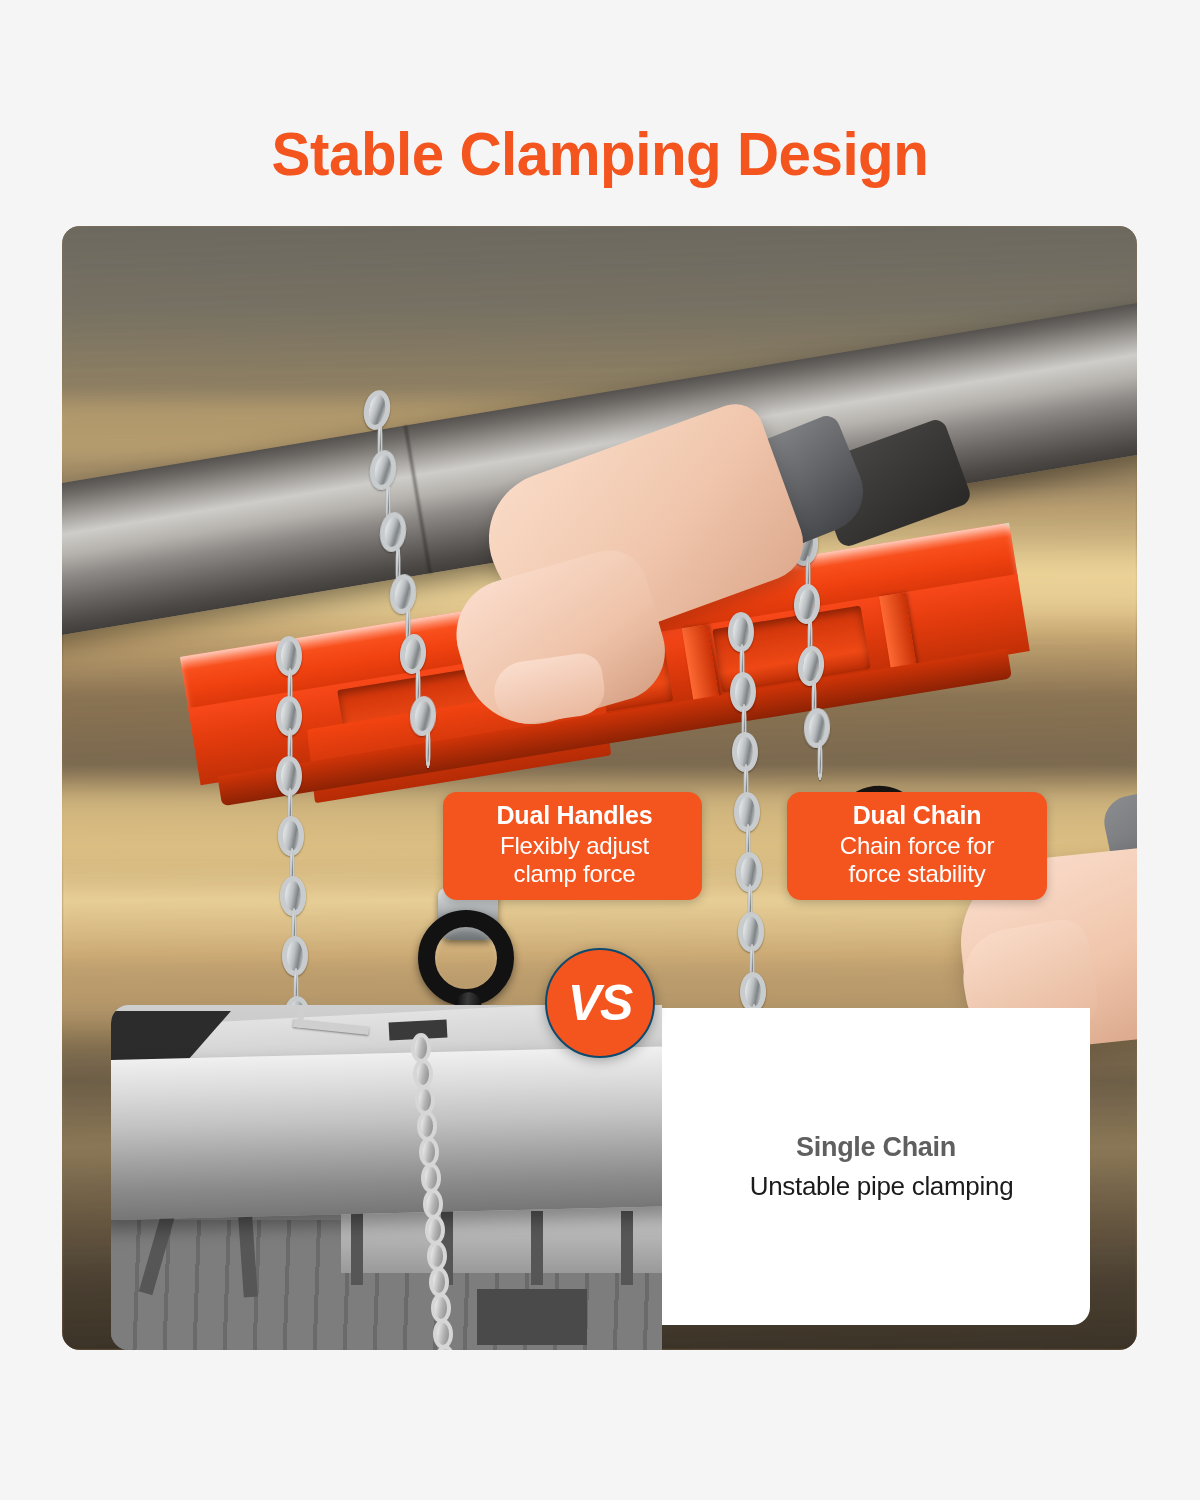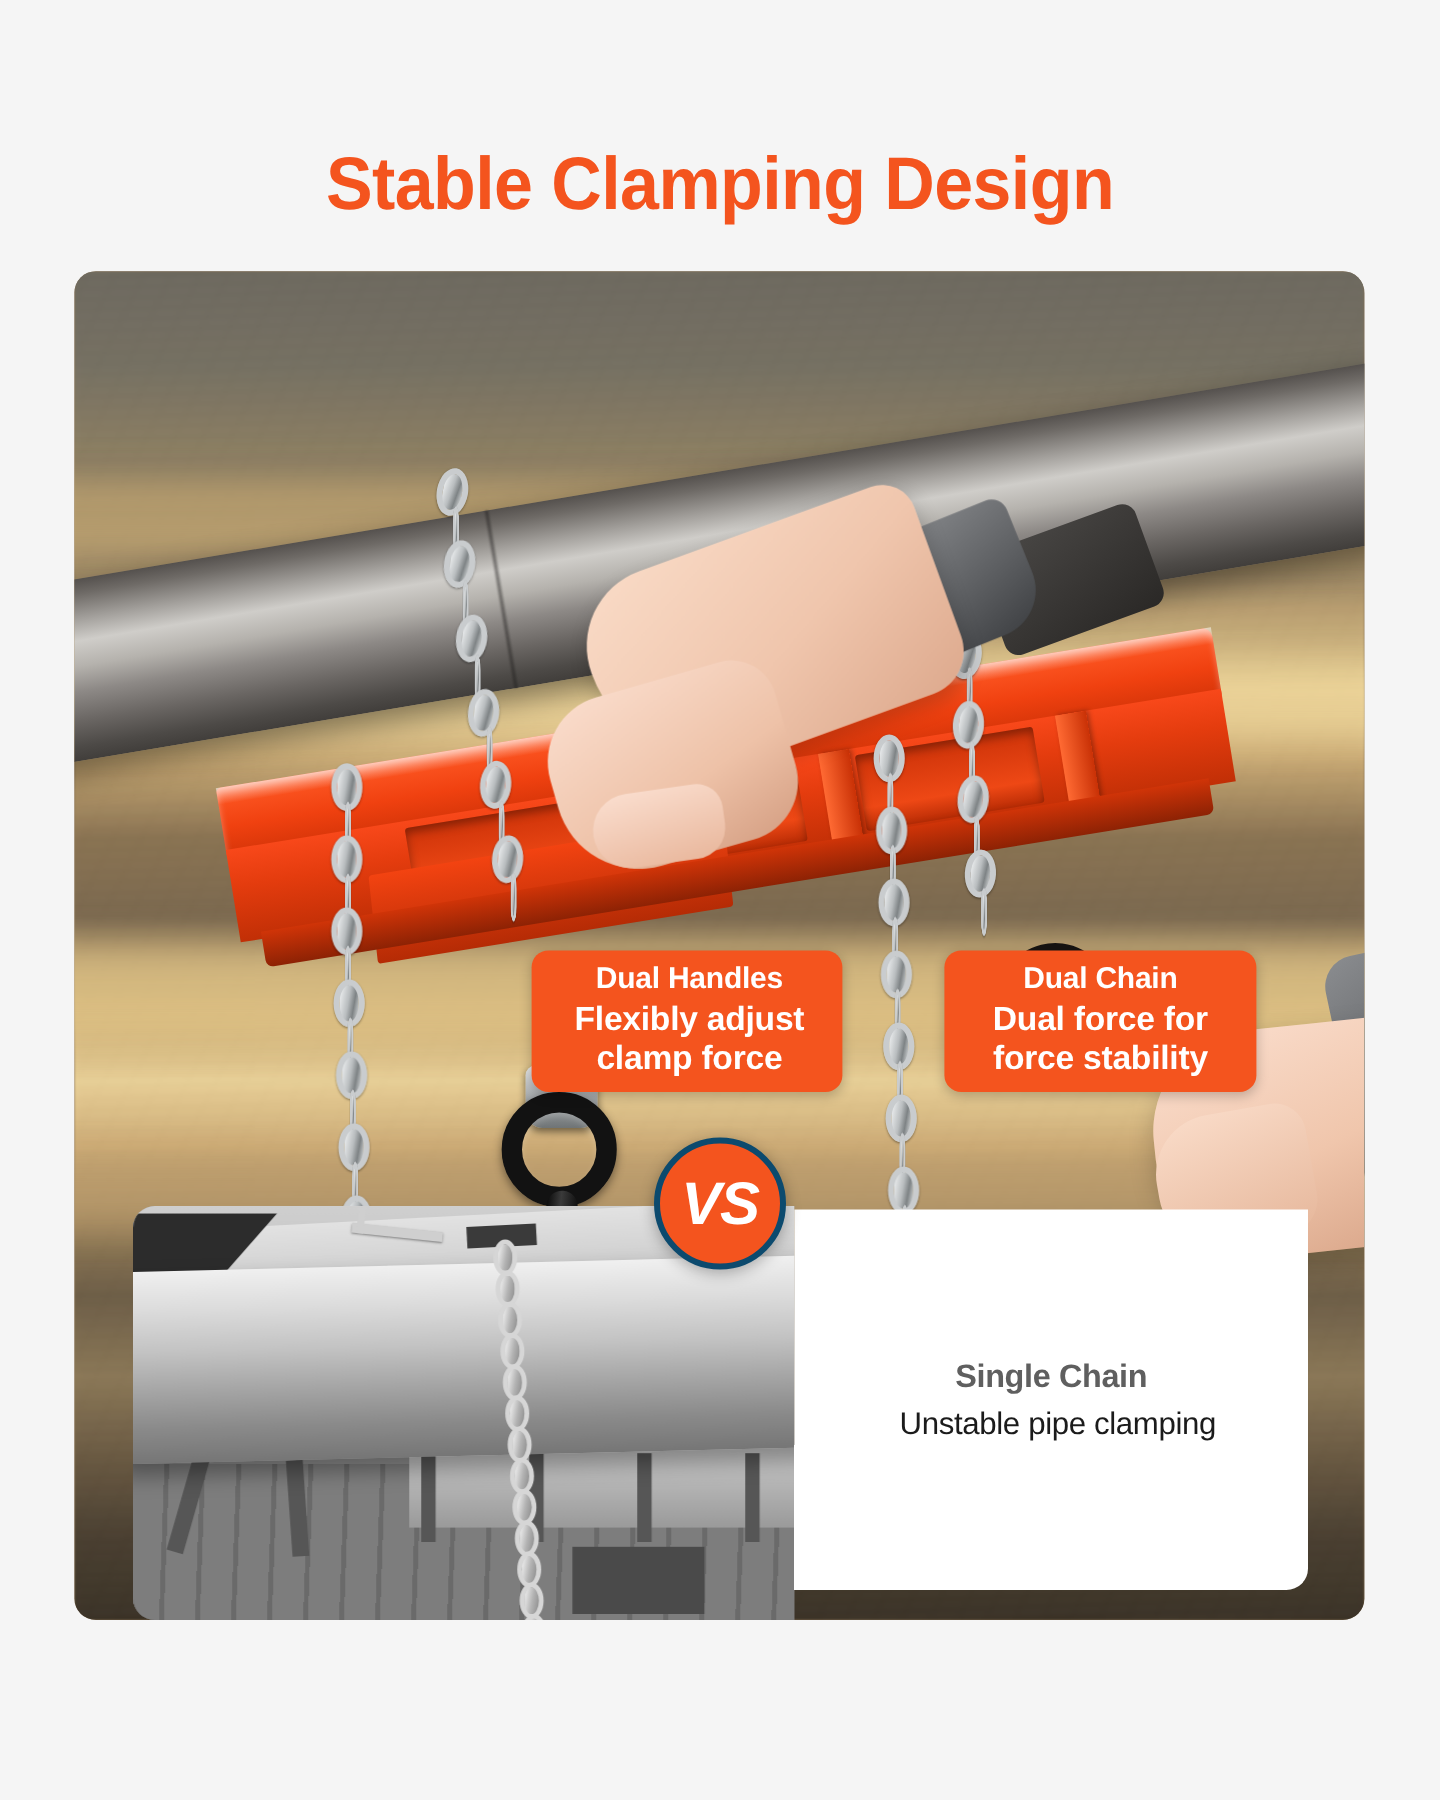--- a/index.html
+++ b/index.html
@@ -318,22 +318,22 @@
   }
   .callout .c-title {
     display:block;
     font-size:25px;
     font-weight:bold;
     letter-spacing:-0.2px;
     margin-bottom:1px;
   }
   .callout .c-sub {
     display:block;
-    font-size:28px;
-    font-weight:bold;
+    font-size:24px;
+    font-weight:normal;
     letter-spacing:-0.2px;
   }
 
   .dot {
     position:absolute;
     width:22px; height:22px;
     border-radius:50%;
     background:#ffffff;
     border:4px solid #f4541e;
     box-shadow:0 1px 4px rgba(0,0,0,0.35);
@@ -344,21 +344,21 @@
     border-top:3px dashed #f4541e;
   }
 
   
   #vs-badge {
     position:absolute;
     left:545px; top:948px;
     width:110px; height:110px;
     border-radius:50%;
     background:#f4541e;
-    border:5px solid #0c4a6e;
+    border:2px solid #0c4a6e;
     display:flex;
     align-items:center;
     justify-content:center;
     color:#ffffff;
     font-size:50px;
     font-weight:bold;
     font-style:italic;
     letter-spacing:-1px;
     z-index:40;
     box-shadow:0 3px 12px rgba(0,0,0,0.3);
@@ -606,21 +606,21 @@
       <span class="c-title">Dual Handles</span>
       <span class="c-sub">Flexibly adjust</span>
       <span class="c-sub">clamp force</span>
     </div>
 
     <div class="dot" style="left:687px;top:841px;"></div>
     <div class="dashline" style="left:710px;top:852px;width:26px;"></div>
 
     <div class="callout" style="left:725px;top:566px;width:260px;">
       <span class="c-title">Dual Chain</span>
-      <span class="c-sub">Dual force for</span>
+      <span class="c-sub">Chain force for</span>
       <span class="c-sub">force stability</span>
     </div>
 
   </div>
 
   <div id="inset-photo">
     <div class="ins-floor"></div>
     <div class="ins-floorplank"></div>
     <div class="ins-support"></div>
     <div class="ins-leg" style="left:240px;top:206px;width:12px;height:74px;"></div>

